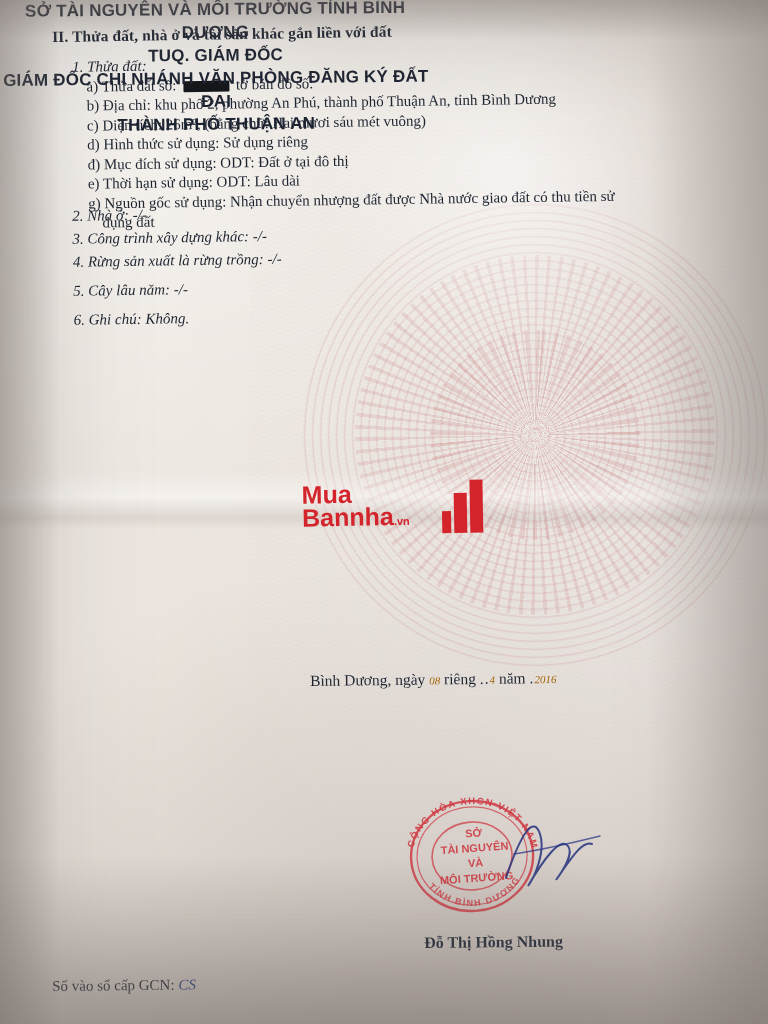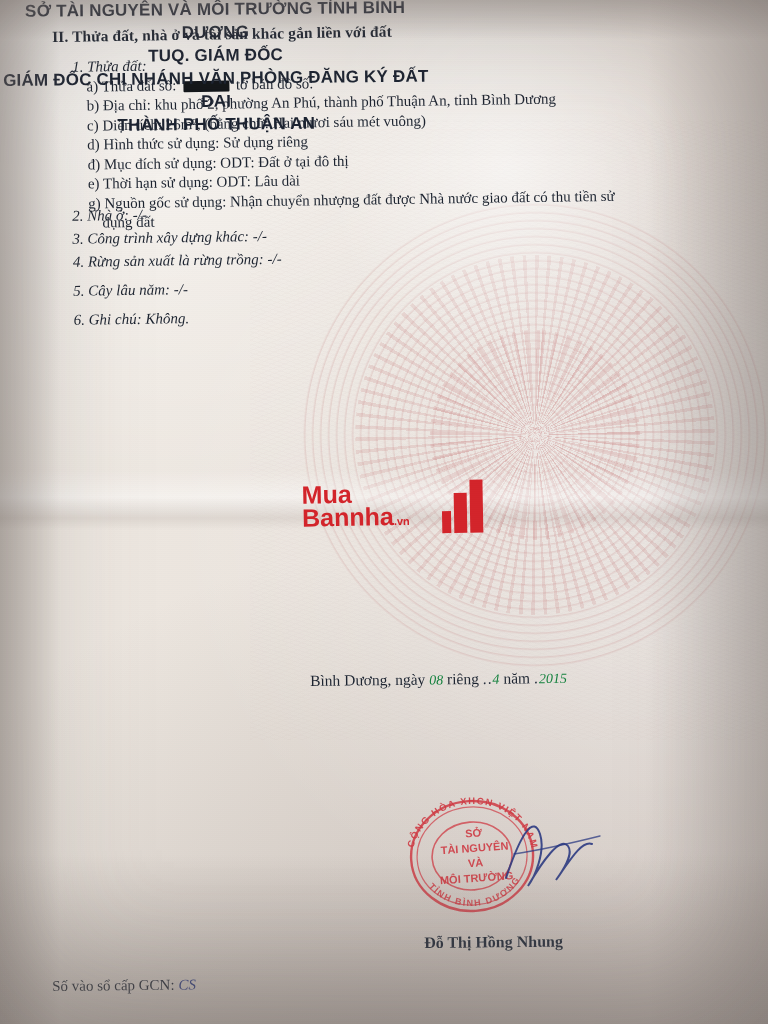--- a/index.html
+++ b/index.html
@@ -190,22 +190,22 @@
   .place-date {
     left: 310px; top: 672px;
     font-size: 15.5px;
     transform: rotate(-0.7deg);
     transform-origin: left top;
     white-space: nowrap;
   }
   .handwrite {
     font-family: "Liberation Serif", serif;
     font-style: italic;
-    color: #15803d;
-    font-size: 14px;
+    color: #a16207;
+    font-size: 11px;
   }
   .dots { letter-spacing: 1px; color: #2a3140; }
   .org-block {
     left: 208px; top: 700px;
     width: 430px;
     text-align: center;
     font-family: "Liberation Sans", sans-serif;
     font-weight: bold;
     font-size: 17px;
     line-height: 23px;
@@ -335,21 +335,21 @@
         <i></i>
     </div>
   </div>
 
   <div class="doc-text place-date">
     <span>Bình Dương, ngày</span>
     <span class="handwrite">08</span>
     <span>riêng</span>
     <span class="dots">..</span><span class="handwrite">4</span>
     <span>năm</span>
-    <span class="dots">.</span><span class="handwrite">2015</span>
+    <span class="dots">.</span><span class="handwrite">2016</span>
   </div>
 
   <div class="org-block">
     <div>SỞ TÀI NGUYÊN VÀ MÔI TRƯỜNG TỈNH BÌNH DƯƠNG</div>
     <div>TUQ. GIÁM ĐỐC</div>
     <div>GIÁM ĐỐC CHI NHÁNH VĂN PHÒNG ĐĂNG KÝ ĐẤT ĐAI</div>
     <div>THÀNH PHỐ THUẬN AN</div>
   </div>
 
   <div class="seal">

